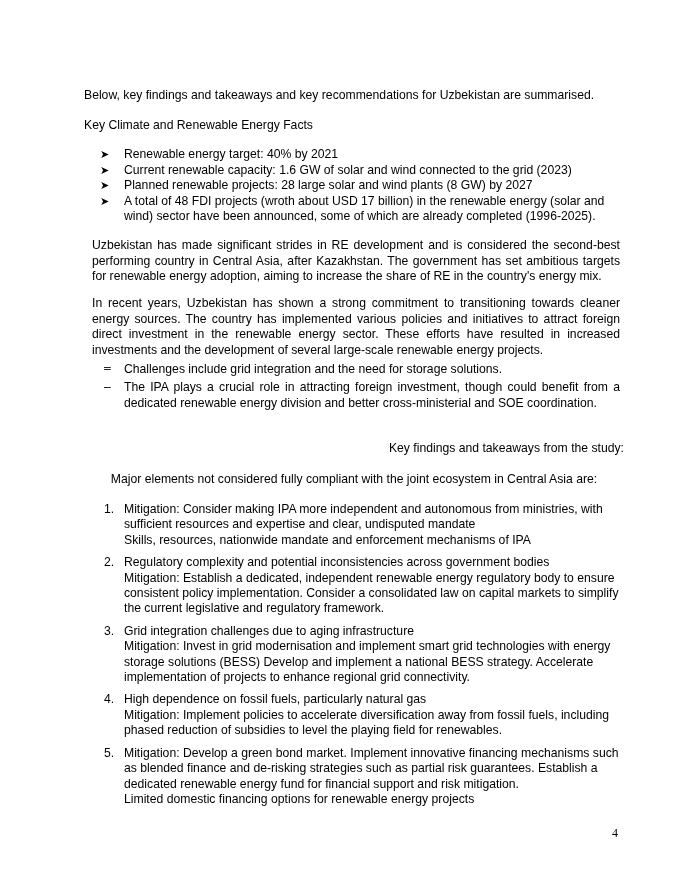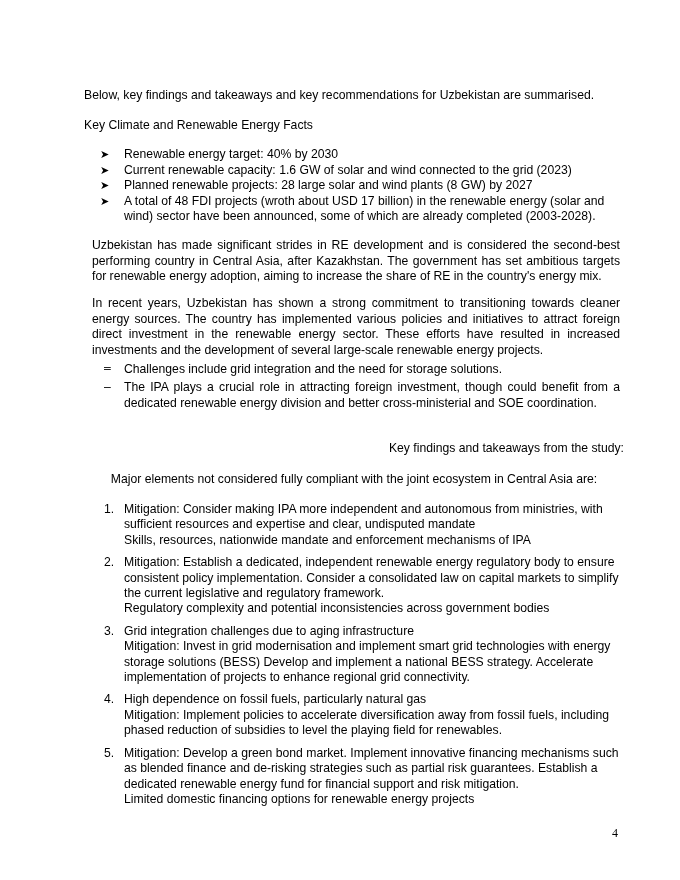--- a/index.html
+++ b/index.html
@@ -24,24 +24,24 @@
 </head>
 <body>
 
 <div class="page">
 
   <p class="p" style="top:88px;">Below, key findings and takeaways and key recommendations for Uzbekistan are summarised.</p>
 
   <p class="p bold" style="top:118px;">Key Climate and Renewable Energy Facts</p>
 
   <ul class="facts">
-    <li><span class="arrow">➤</span><span>Renewable energy target: 40% by 2030</span></li>
+    <li><span class="arrow">➤</span><span>Renewable energy target: 40% by 2021</span></li>
     <li><span class="arrow">➤</span><span>Current renewable capacity: 1.6 GW of solar and wind connected to the grid (2023)</span></li>
     <li><span class="arrow">➤</span><span>Planned renewable projects: 28 large solar and wind plants (8 GW) by 2027</span></li>
-    <li><span class="arrow">➤</span><span>A total of 48 FDI projects (wroth about USD 17 billion) in the renewable energy (solar and wind) sector have been announced, some of which are already completed (2003-2028).</span></li>
+    <li><span class="arrow">➤</span><span>A total of 48 FDI projects (wroth about USD 17 billion) in the renewable energy (solar and wind) sector have been announced, some of which are already completed (1996-2025).</span></li>
   </ul>
 
   <p class="para just" style="top:238px;">Uzbekistan has made significant strides in RE development and is considered the second-best performing country in Central Asia, after Kazakhstan. The government has set ambitious targets for renewable energy adoption, aiming to increase the share of RE in the country's energy mix.</p>
 
   <p class="para just" style="top:296px;">In recent years, Uzbekistan has shown a strong commitment to transitioning towards cleaner energy sources. The country has implemented various policies and initiatives to attract foreign direct investment in the renewable energy sector. These efforts have resulted in increased investments and the development of several large-scale renewable energy projects.</p>
 
   <ul class="dash" style="top:360px;">
     <li><span class="dmark">–</span></li>
     <li><span class="dmark">–</span><span>Challenges include grid integration and the need for storage solutions.</span></li>
     <li class="just"><span class="dmark">–</span><span>The IPA plays a crucial role in attracting foreign investment, though could benefit from a dedicated renewable energy division and better cross-ministerial and SOE coordination.</span></li>
@@ -52,22 +52,22 @@
   <p class="p" style="top:472px;text-align:center;">Major elements not considered fully compliant with the joint ecosystem in Central Asia are:</p>
 
   <ol class="num" style="top:502px;">
     <li style="margin-bottom:7px;">
       <span class="n">1.</span>
       <div><span class="bold">Mitigation:</span><span> Consider making IPA more independent and autonomous from ministries, with sufficient resources and expertise and clear, undisputed mandate</span></div>
       <div>Skills, resources, nationwide mandate and enforcement mechanisms of IPA</div>
     </li>
     <li style="margin-bottom:7px;">
       <span class="n">2.</span>
+      <div>Regulatory complexity and potential inconsistencies across government bodies</div>
       <div><span class="bold">Mitigation:</span><span> Establish a dedicated, independent renewable energy regulatory body to ensure consistent policy implementation. Consider a consolidated law on capital markets to simplify the current legislative and regulatory framework.</span></div>
-      <div>Regulatory complexity and potential inconsistencies across government bodies</div>
     </li>
     <li style="margin-bottom:7px;">
       <span class="n">3.</span>
       <div>Grid integration challenges due to aging infrastructure</div>
       <div><span class="bold">Mitigation</span><span>: Invest in grid modernisation and implement smart grid technologies with energy storage solutions (BESS) Develop and implement a national BESS strategy. Accelerate implementation of projects to enhance regional grid connectivity.</span></div>
     </li>
     <li style="margin-bottom:7px;">
       <span class="n">4.</span>
       <div>High dependence on fossil fuels, particularly natural gas</div>
       <div><span class="bold">Mitigation:</span><span> Implement policies to accelerate diversification away from fossil fuels, including phased reduction of subsidies to level the playing field for renewables.</span></div>

